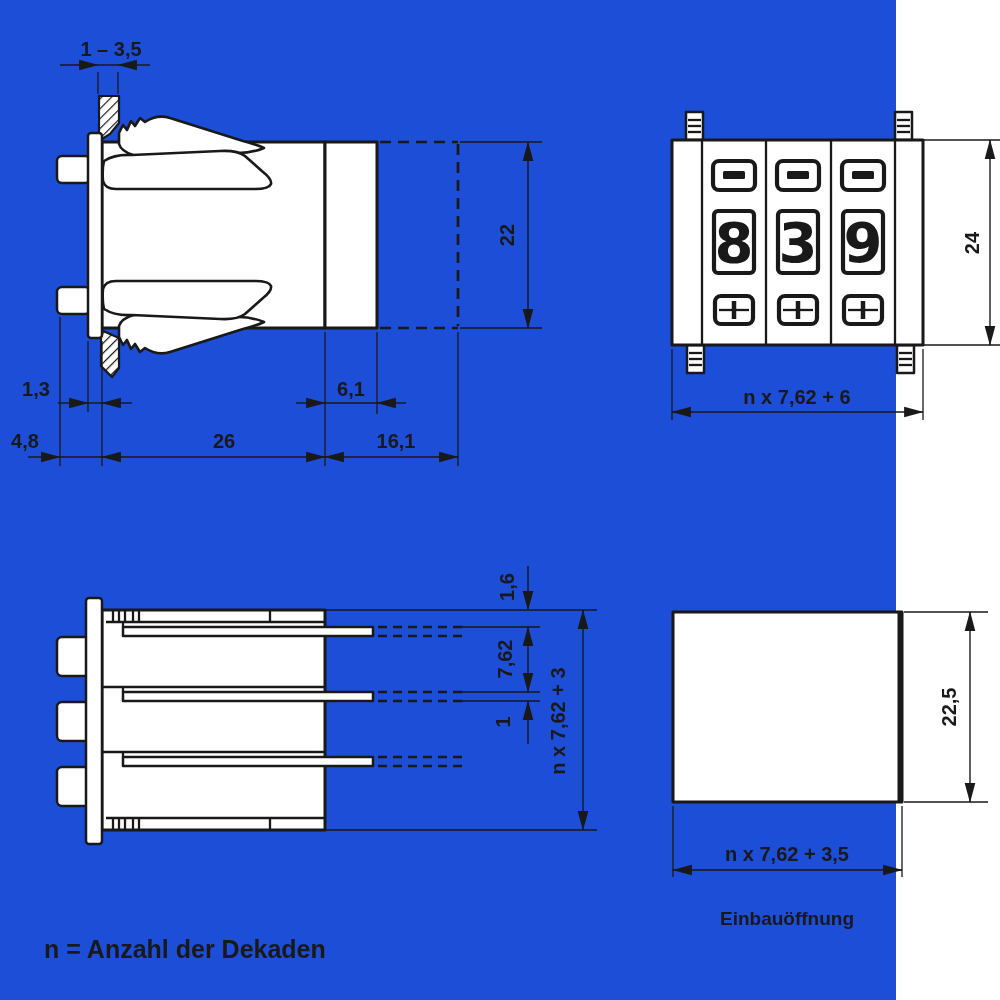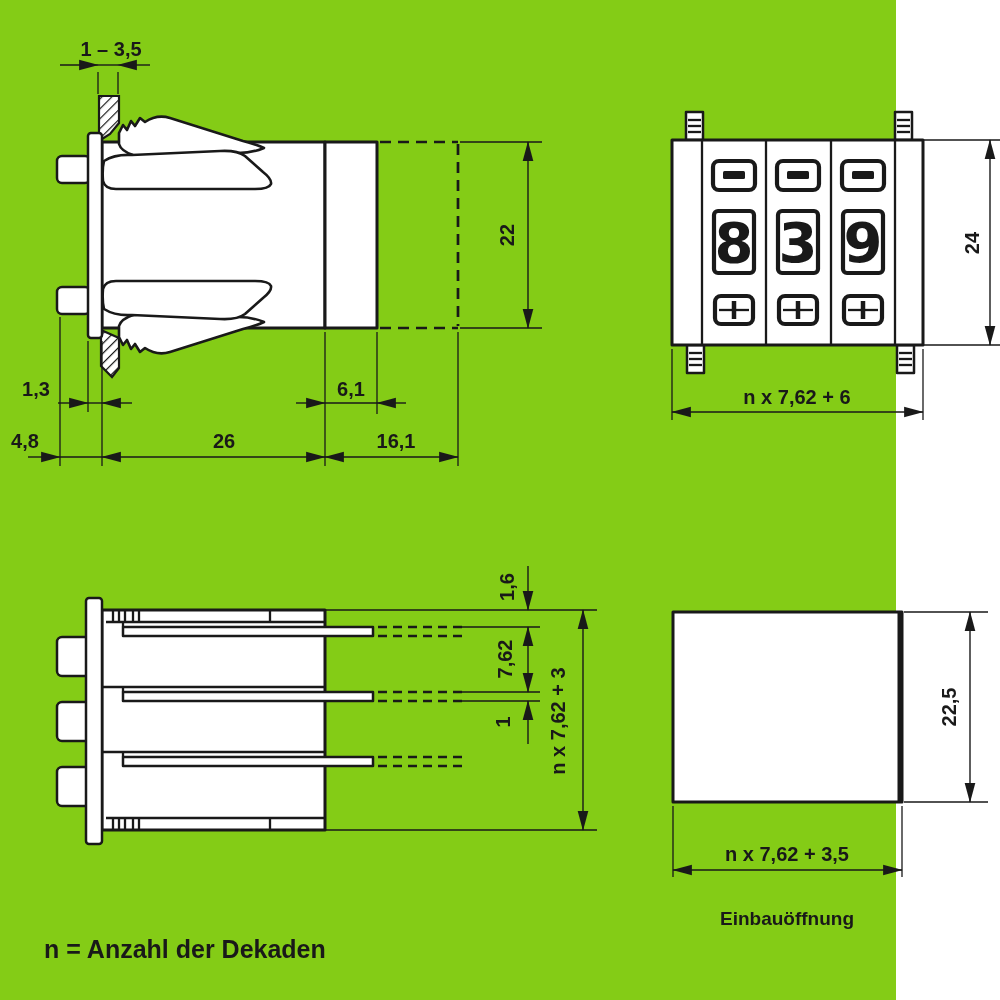--- a/index.html
+++ b/index.html
@@ -1,16 +1,16 @@
 <!DOCTYPE html>
 <html><head>
 <meta charset="utf-8">
 <style>
   html,body{margin:0;padding:0;background:#ffffff;}
-  .page{width:896px;height:1000px;background:#84cc16;position:relative;font-family:"Liberation Sans",sans-serif;}
+  .page{width:896px;height:1000px;background:#1d4ed8;position:relative;font-family:"Liberation Sans",sans-serif;}
   svg{display:block;}
   .heavy{fill:#ffffff;stroke:#191919;stroke-width:3;stroke-linejoin:round;}
   .med{fill:none;stroke:#191919;stroke-width:2.3;}
   .medf{fill:#ffffff;stroke:#191919;stroke-width:2.5;stroke-linejoin:round;}
   .clip{fill:#ffffff;stroke:#191919;stroke-width:2.6;stroke-linejoin:round;}
   .dash{fill:none;stroke:#191919;stroke-width:2.7;stroke-dasharray:11 7;}
   .bdash{fill:none;stroke:#191919;stroke-width:2.5;stroke-dasharray:9 6;}
   .thin{fill:none;stroke:#191919;stroke-width:1.3;}
   .dimln{fill:none;stroke:#191919;stroke-width:1.4;}
   .btn{fill:#ffffff;stroke:#191919;stroke-width:4.2;stroke-linejoin:round;}

